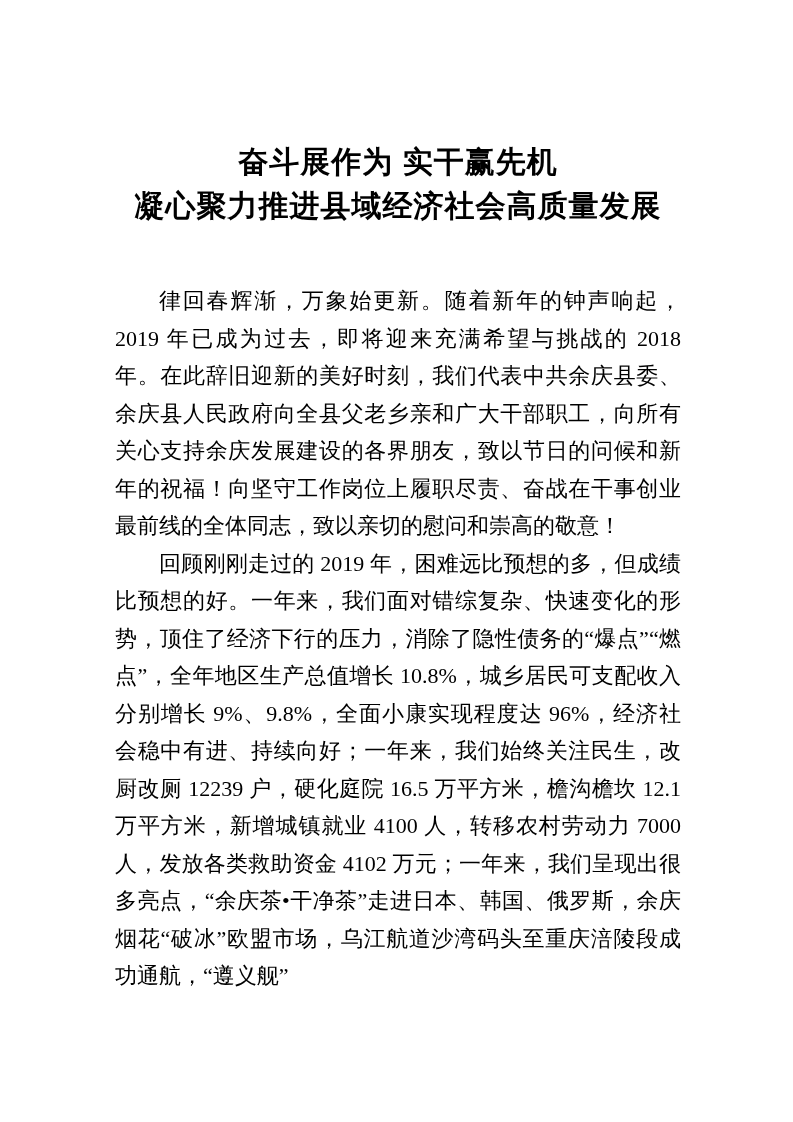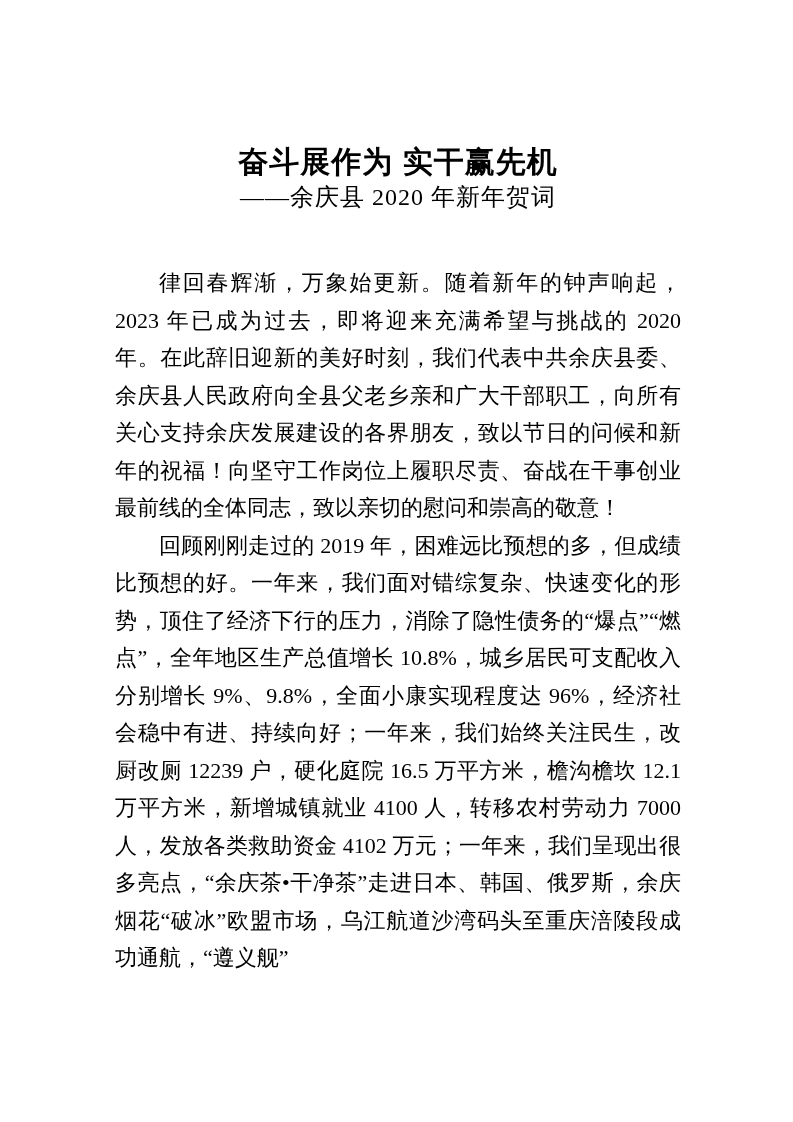--- a/index.html
+++ b/index.html
@@ -64,23 +64,23 @@
     color: #000000;
   }
 </style>
 </head>
 <body>
 
 <div class="page">
 
   <h1 class="doc-title">
     <span class="title-line">奋斗展作为 实干赢先机</span>
+    <span class="title-line">凝心聚力推进县域经济社会高质量发展</span>
   </h1>
 
-  <div class="doc-subtitle">——余庆县 2020 年新年贺词</div>
 
 
   <div class="doc-body">
-    <p>律回春辉渐，万象始更新。随着新年的钟声响起，2023 年已成为过去，即将迎来充满希望与挑战的 2020 年。在此辞旧迎新的美好时刻，我们代表中共余庆县委、余庆县人民政府向全县父老乡亲和广大干部职工，向所有关心支持余庆发展建设的各界朋友，致以节日的问候和新年的祝福！向坚守工作岗位上履职尽责、奋战在干事创业最前线的全体同志，致以亲切的慰问和崇高的敬意！</p>
+    <p>律回春辉渐，万象始更新。随着新年的钟声响起，2019 年已成为过去，即将迎来充满希望与挑战的 2018 年。在此辞旧迎新的美好时刻，我们代表中共余庆县委、余庆县人民政府向全县父老乡亲和广大干部职工，向所有关心支持余庆发展建设的各界朋友，致以节日的问候和新年的祝福！向坚守工作岗位上履职尽责、奋战在干事创业最前线的全体同志，致以亲切的慰问和崇高的敬意！</p>
     <p>回顾刚刚走过的 2019 年，困难远比预想的多，但成绩比预想的好。一年来，我们面对错综复杂、快速变化的形势，顶住了经济下行的压力，消除了隐性债务的“爆点”“燃点”，全年地区生产总值增长 10.8%，城乡居民可支配收入分别增长 9%、9.8%，全面小康实现程度达 96%，经济社会稳中有进、持续向好；一年来，我们始终关注民生，改厨改厕 12239 户，硬化庭院 16.5 万平方米，檐沟檐坎 12.1 万平方米，新增城镇就业 4100 人，转移农村劳动力 7000 人，发放各类救助资金 4102 万元；一年来，我们呈现出很多亮点，“余庆茶•干净茶”走进日本、韩国、俄罗斯，余庆烟花“破冰”欧盟市场，乌江航道沙湾码头至重庆涪陵段成功通航，“遵义舰”</p>
   </div>
 
 </div>
 
 </body></html>

